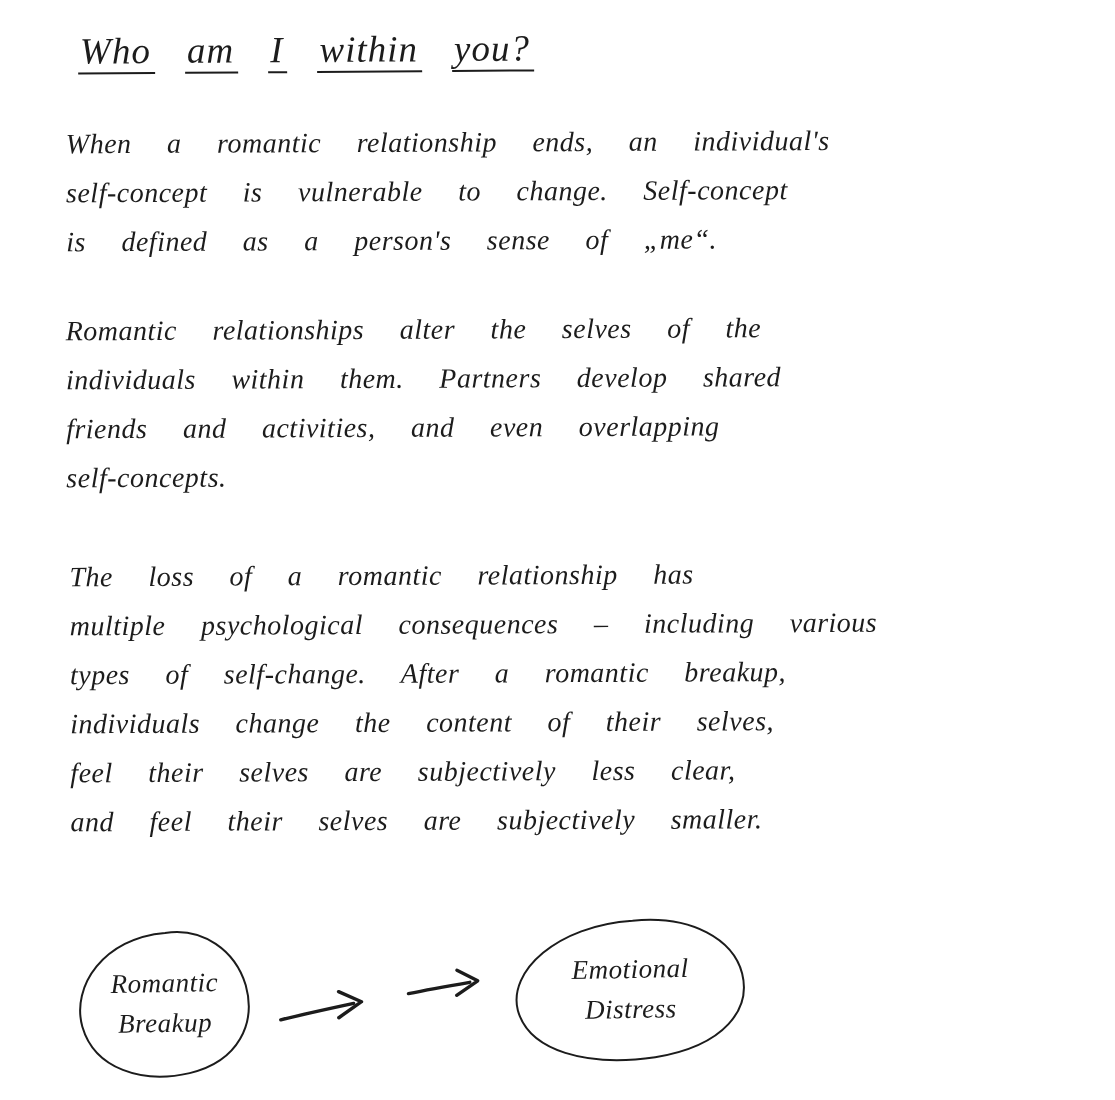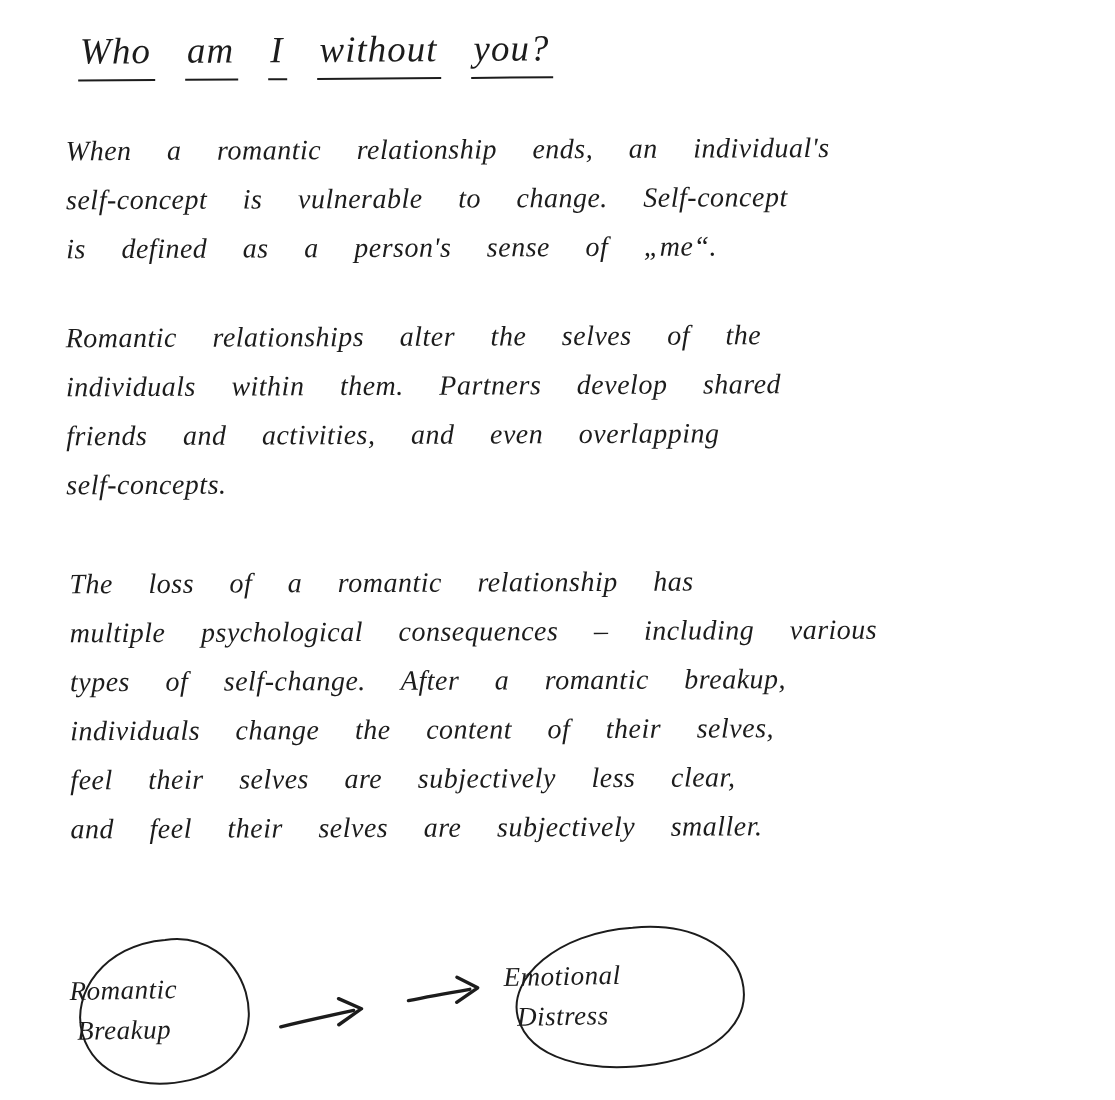--- a/index.html
+++ b/index.html
@@ -21,21 +21,21 @@
     margin: 26px 0 0 78px;
     font-style: italic;
     font-size: 37px;
     font-weight: 400;
     letter-spacing: 1px;
     transform: rotate(-0.4deg);
   }
   .title .word {
     display: inline-block;
     border-bottom: 2.5px solid var(--ink);
-    padding: 0 4px 7px 2px;
+    padding: 0 4px 0 2px;
     margin-right: 30px;
     font-style: italic;
   }
   
   .para {
     font-style: italic;
     font-size: 28px;
     letter-spacing: 0.5px;
     word-spacing: 28px;
     line-height: 49px;
@@ -48,21 +48,21 @@
   
   .diagram {
     margin: 62px 0 0 70px;
     display: flex;
     align-items: center;
   }
   .node {
     position: relative;
     display: flex;
     align-items: center;
-    justify-content: flex-start;
+    justify-content: center;
   }
   .node svg.blob {
     position: absolute;
     inset: 0;
     width: 100%; height: 100%;
   }
   .node .label {
     position: relative;
     text-align: center;
     font-style: italic;
@@ -81,21 +81,21 @@
   .arrow1 { width: 92px; height: 40px; margin-top: 30px; transform: rotate(-5deg); }
   .arrow2 { width: 80px; height: 38px; margin-top: -16px; transform: rotate(-4deg); }
   svg { display: block; overflow: visible; }
 </style>
 </head>
 <body>
 
 <div class="page">
 
   <h1 class="title">
-    <span class="word">Who</span><span class="word">am</span><span class="word">I</span><span class="word">without</span><span class="word">you?</span>
+    <span class="word">Who</span><span class="word">am</span><span class="word">I</span><span class="word">within</span><span class="word">you?</span>
   </h1>
 
   <div class="para p1">
     <div class="line">When a romantic relationship ends, an individual's</div>
     <div class="line">self-concept is vulnerable to change. Self-concept</div>
     <div class="line">is defined as a person's sense of „me“.</div>
   </div>
 
   <div class="para p2">
     <div class="line">Romantic relationships alter the selves of the</div>

